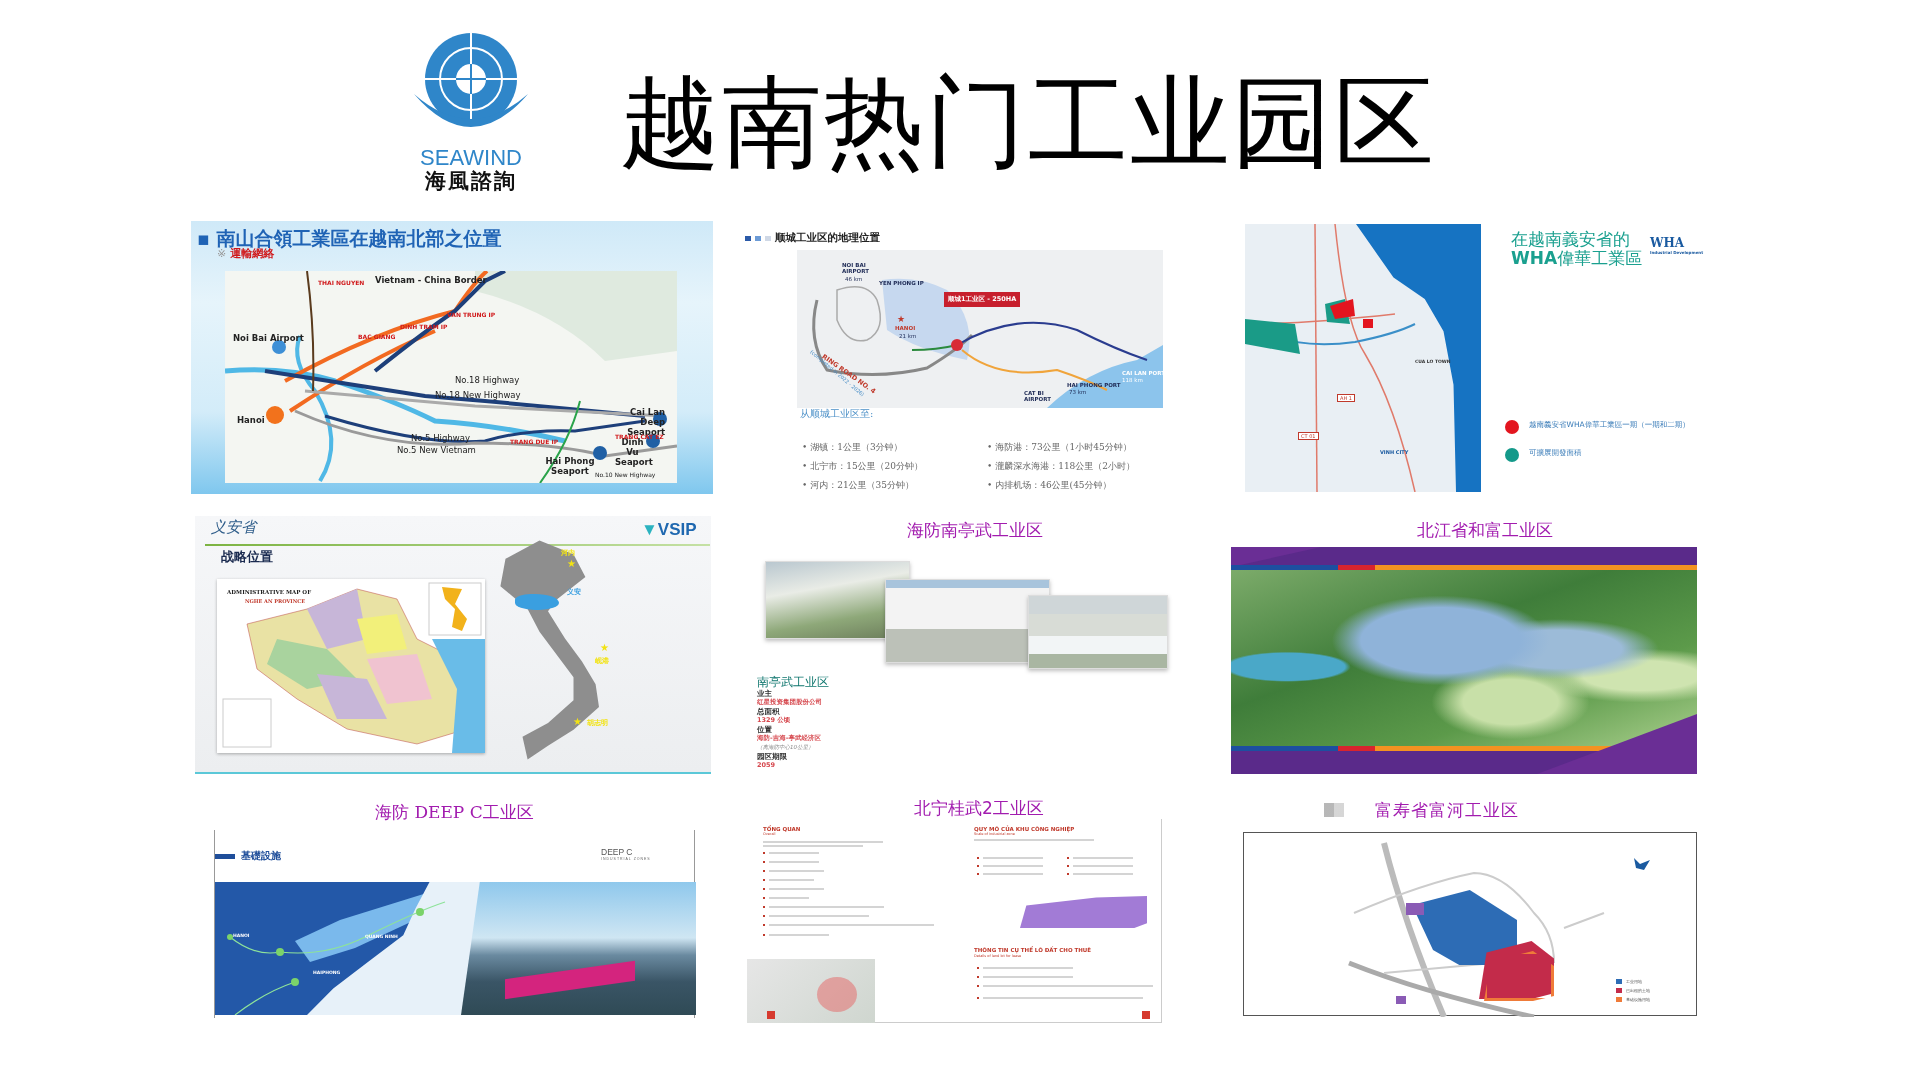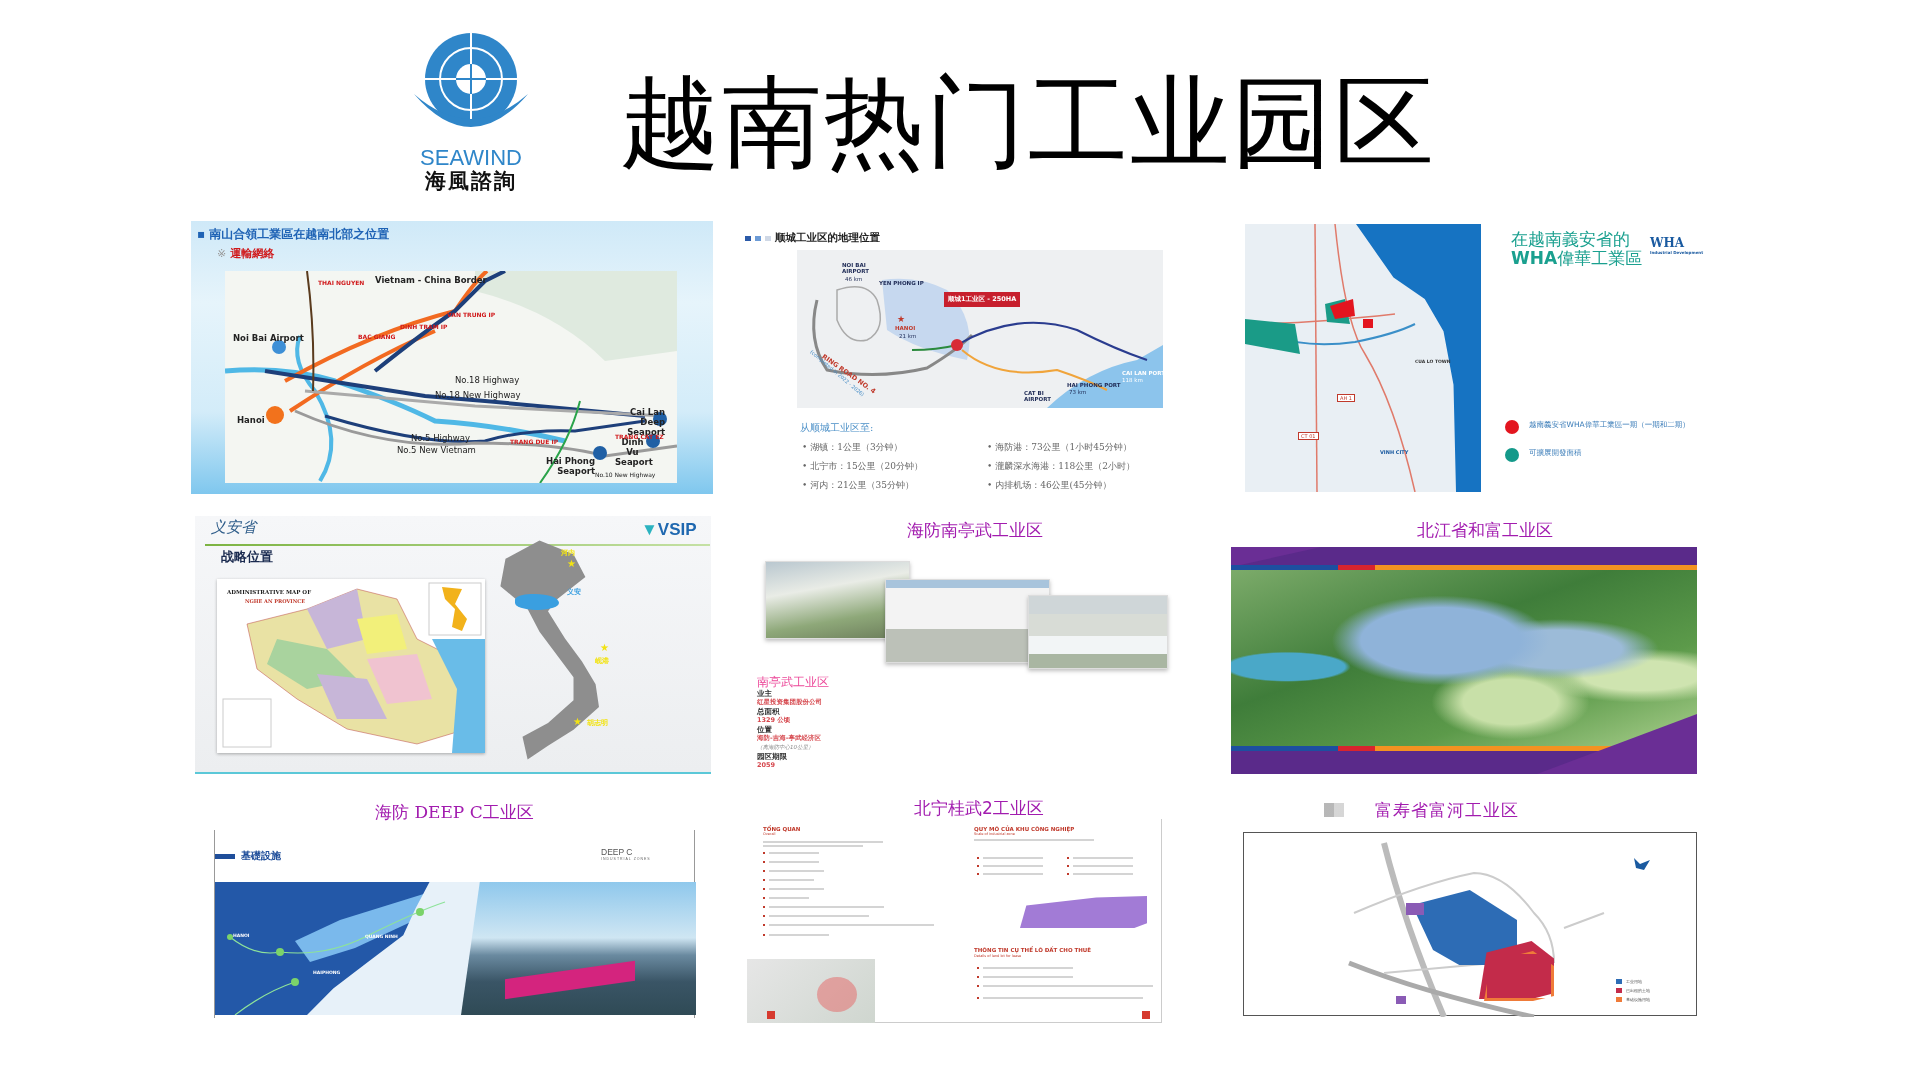--- a/index.html
+++ b/index.html
@@ -7,34 +7,34 @@
 body{position:relative;font-family:"DejaVu Sans","Liberation Sans",sans-serif;color:#111;}
 .abs{position:absolute;}
 .panel{position:absolute;overflow:hidden;}
 
 #logo{left:410px;top:32px;width:122px;height:160px;}
 #logo .brand{position:absolute;left:0;top:113px;width:122px;text-align:center;font-family:"Liberation Sans",sans-serif;font-size:22px;color:#2f86c9;letter-spacing:0px;}
 #logo .brand-cn{position:absolute;left:0;top:135px;width:122px;text-align:center;font-size:21px;font-weight:bold;color:#111;letter-spacing:2px;}
 #page-title{left:620px;top:68px;font-size:100px;font-family:"DejaVu Sans",sans-serif;font-weight:normal;color:#000;letter-spacing:2px;line-height:110px;}
 
 #p1{left:191px;top:221px;width:522px;height:273px;background:linear-gradient(180deg,#cfe9f8 0%,#e6f4fb 30%,#d3ecf9 70%,#7fc7ee 100%);}
-#p1 .h{position:absolute;left:6px;top:5px;font-size:12px;font-weight:bold;color:#1f63b5;}
+#p1 .h{position:absolute;left:6px;top:5px;font-size:19px;font-weight:bold;color:#1f63b5;}
 #p1 .sub{position:absolute;left:26px;top:25px;font-size:11px;font-weight:bold;color:#d0191b;}
 #p1 .sub span{color:#999;font-weight:normal;margin-right:4px;}
 #p1 .map{position:absolute;left:34px;top:50px;width:452px;height:212px;background:#f4f6f2;}
 #p1 .map .lbl{position:absolute;font-size:8.5px;font-weight:bold;color:#222;white-space:nowrap;}
 #p1 .map .lbl.red{color:#d0191b;font-size:6px;}
 
 #p2{left:745px;top:226px;width:430px;height:270px;background:#fff;}
 #p2 .h{position:absolute;left:0;top:5px;font-size:10.5px;font-weight:bold;color:#222;display:flex;align-items:center;gap:4px;}
 #p2 .sq{display:inline-block;width:6px;height:5px;}
 #p2 .map{position:absolute;left:52px;top:24px;width:366px;height:158px;background:#eef0f2;}
 #p2 .map .lbl{position:absolute;font-size:5.5px;font-weight:bold;color:#1e2a55;white-space:nowrap;}
 #p2 .tag{position:absolute;left:147px;top:42px;background:#c71f2d;color:#fff;font-size:6.5px;font-weight:bold;padding:3px 4px;white-space:nowrap;}
-#p2 .from{position:absolute;left:55px;top:195px;font-size:10px;color:#4a8fc7;font-family:"DejaVu Serif",serif;}
+#p2 .from{position:absolute;left:55px;top:181px;font-size:10px;color:#4a8fc7;font-family:"DejaVu Serif",serif;}
 #p2 .dist{position:absolute;font-size:9px;color:#666;font-family:"DejaVu Serif",serif;white-space:nowrap;}
 
 #p3{left:1245px;top:224px;width:472px;height:270px;background:#fff;}
 #p3 .map{position:absolute;left:0;top:0;width:236px;height:268px;background:#e9eff4;}
 #p3 .sea{position:absolute;left:111px;top:0;width:125px;height:268px;background:#1673c2;clip-path:polygon(0 0,100% 0,100% 100%,80% 100%,78% 60%,70% 40%,55% 28%,30% 20%,15% 10%);}
 #p3 .title1{position:absolute;left:266px;top:6px;font-size:17px;color:#1aa08f;line-height:19px;}
 #p3 .title2{position:absolute;left:266px;top:25px;font-size:17px;color:#1aa08f;line-height:19px;}
 #p3 .title2 b{font-weight:bold;}
 #p3 .wha{position:absolute;left:405px;top:12px;font-family:"DejaVu Serif",serif;font-weight:bold;color:#1a5aa0;font-size:12px;}
 #p3 .wha small{display:block;font-size:4px;color:#1a5aa0;text-align:right;font-family:"DejaVu Sans",sans-serif;}
@@ -56,21 +56,21 @@
 #p4 .vn{position:absolute;left:285px;top:20px;width:170px;height:228px;background:#8e8e8e;clip-path:polygon(15% 10%,35% 2%,55% 8%,62% 18%,45% 28%,40% 33%,50% 45%,60% 55%,68% 65%,70% 75%,55% 85%,40% 92%,28% 98%,25% 88%,40% 82%,55% 72%,55% 62%,45% 52%,35% 42%,28% 32%,12% 22%);}
 #p4 .nghe{position:absolute;left:320px;top:78px;width:44px;height:16px;background:#3a9fe0;border-radius:40% 60% 50% 50%;}
 #p4 .star{position:absolute;font-size:10px;color:#f2e313;}
 #p4 .vn-lbl{position:absolute;font-size:7px;color:#3a9fe0;font-weight:bold;}
 
 #p5{left:755px;top:515px;width:440px;height:260px;background:#fff;}
 #p5 .title,#p6 .title,#p7 .title,#p8 .title,#p9 .title{position:absolute;font-weight:normal;color:#a21caf;white-space:nowrap;}
 #p5 .title{left:152px;top:4px;font-size:17px;}
 #p5 .img{position:absolute;border:1px solid #ddd;box-shadow:0 2px 4px rgba(0,0,0,.25);}
 #p5 .lt{position:absolute;left:2px;top:160px;font-size:8px;line-height:9px;}
-#p5 .lt .h{font-size:12px;color:#ec4899;font-family:"DejaVu Serif",serif;line-height:14px;text-align:right;}
+#p5 .lt .h{font-size:12px;color:#0f766e;font-family:"DejaVu Serif",serif;line-height:14px;text-align:right;}
 #p5 .lt .k{color:#333;font-weight:bold;font-size:7.5px;}
 #p5 .lt .v{color:#d6484e;font-weight:bold;font-size:6.5px;}
 #p5 .lt .n{color:#888;font-style:italic;font-size:5.5px;}
 #p5 .rt{position:absolute;left:213px;top:162px;border-left:1px solid #e28a8f;padding-left:4px;height:82px;}
 #p5 .rt .h{font-size:11px;color:#d6484e;font-family:"DejaVu Serif",serif;margin-bottom:10px;}
 #p5 .rt .l{font-size:6.5px;color:#666;line-height:8px;white-space:pre;}
 
 #p6{left:1231px;top:515px;width:480px;height:262px;background:#fff;}
 #p6 .title{left:186px;top:4px;font-size:17px;}
 #p6 .img{position:absolute;left:0;top:32px;width:466px;height:227px;background:#5a2a8a;}
@@ -164,21 +164,21 @@
     </svg>
     <div class="lbl" style="left:150px;top:4px">Vietnam - China Border</div>
     <div class="lbl" style="left:8px;top:62px">Noi Bai Airport</div>
     <div class="lbl" style="left:12px;top:144px">Hanoi</div>
     <div class="lbl" style="left:230px;top:104px;font-weight:normal">No.18 Highway</div>
     <div class="lbl" style="left:210px;top:119px;font-weight:normal">No.18 New Highway</div>
     <div class="lbl" style="left:186px;top:162px;font-weight:normal">No.5 Highway</div>
     <div class="lbl" style="left:172px;top:174px;font-weight:normal">No.5 New Vietnam</div>
     <div class="lbl" style="left:380px;top:136px;width:60px;white-space:normal;text-align:right">Cai Lan Deep Seaport</div>
     <div class="lbl" style="left:390px;top:166px;width:35px;white-space:normal;text-align:center">Dinh Vu Seaport</div>
-    <div class="lbl" style="left:320px;top:185px;width:50px;white-space:normal;text-align:right">Hai Phong Seaport</div>
+    <div class="lbl" style="left:320px;top:185px;width:50px;white-space:normal;text-align:center">Hai Phong Seaport</div>
     <div class="lbl" style="left:370px;top:200px;font-weight:normal;font-size:6px">No.10 New Highway</div>
     <div class="lbl red" style="left:390px;top:162px">TRANG CAT EZ</div>
     <div class="lbl red" style="left:285px;top:167px">TRANG DUE IP</div>
     <div class="lbl red" style="left:133px;top:62px">BAC GIANG</div>
     <div class="lbl red" style="left:93px;top:8px">THAI NGUYEN</div>
     <div class="lbl red" style="left:175px;top:52px">DINH TRAM IP</div>
     <div class="lbl red" style="left:222px;top:40px">VAN TRUNG IP</div>
   </div>
 </div>
 

